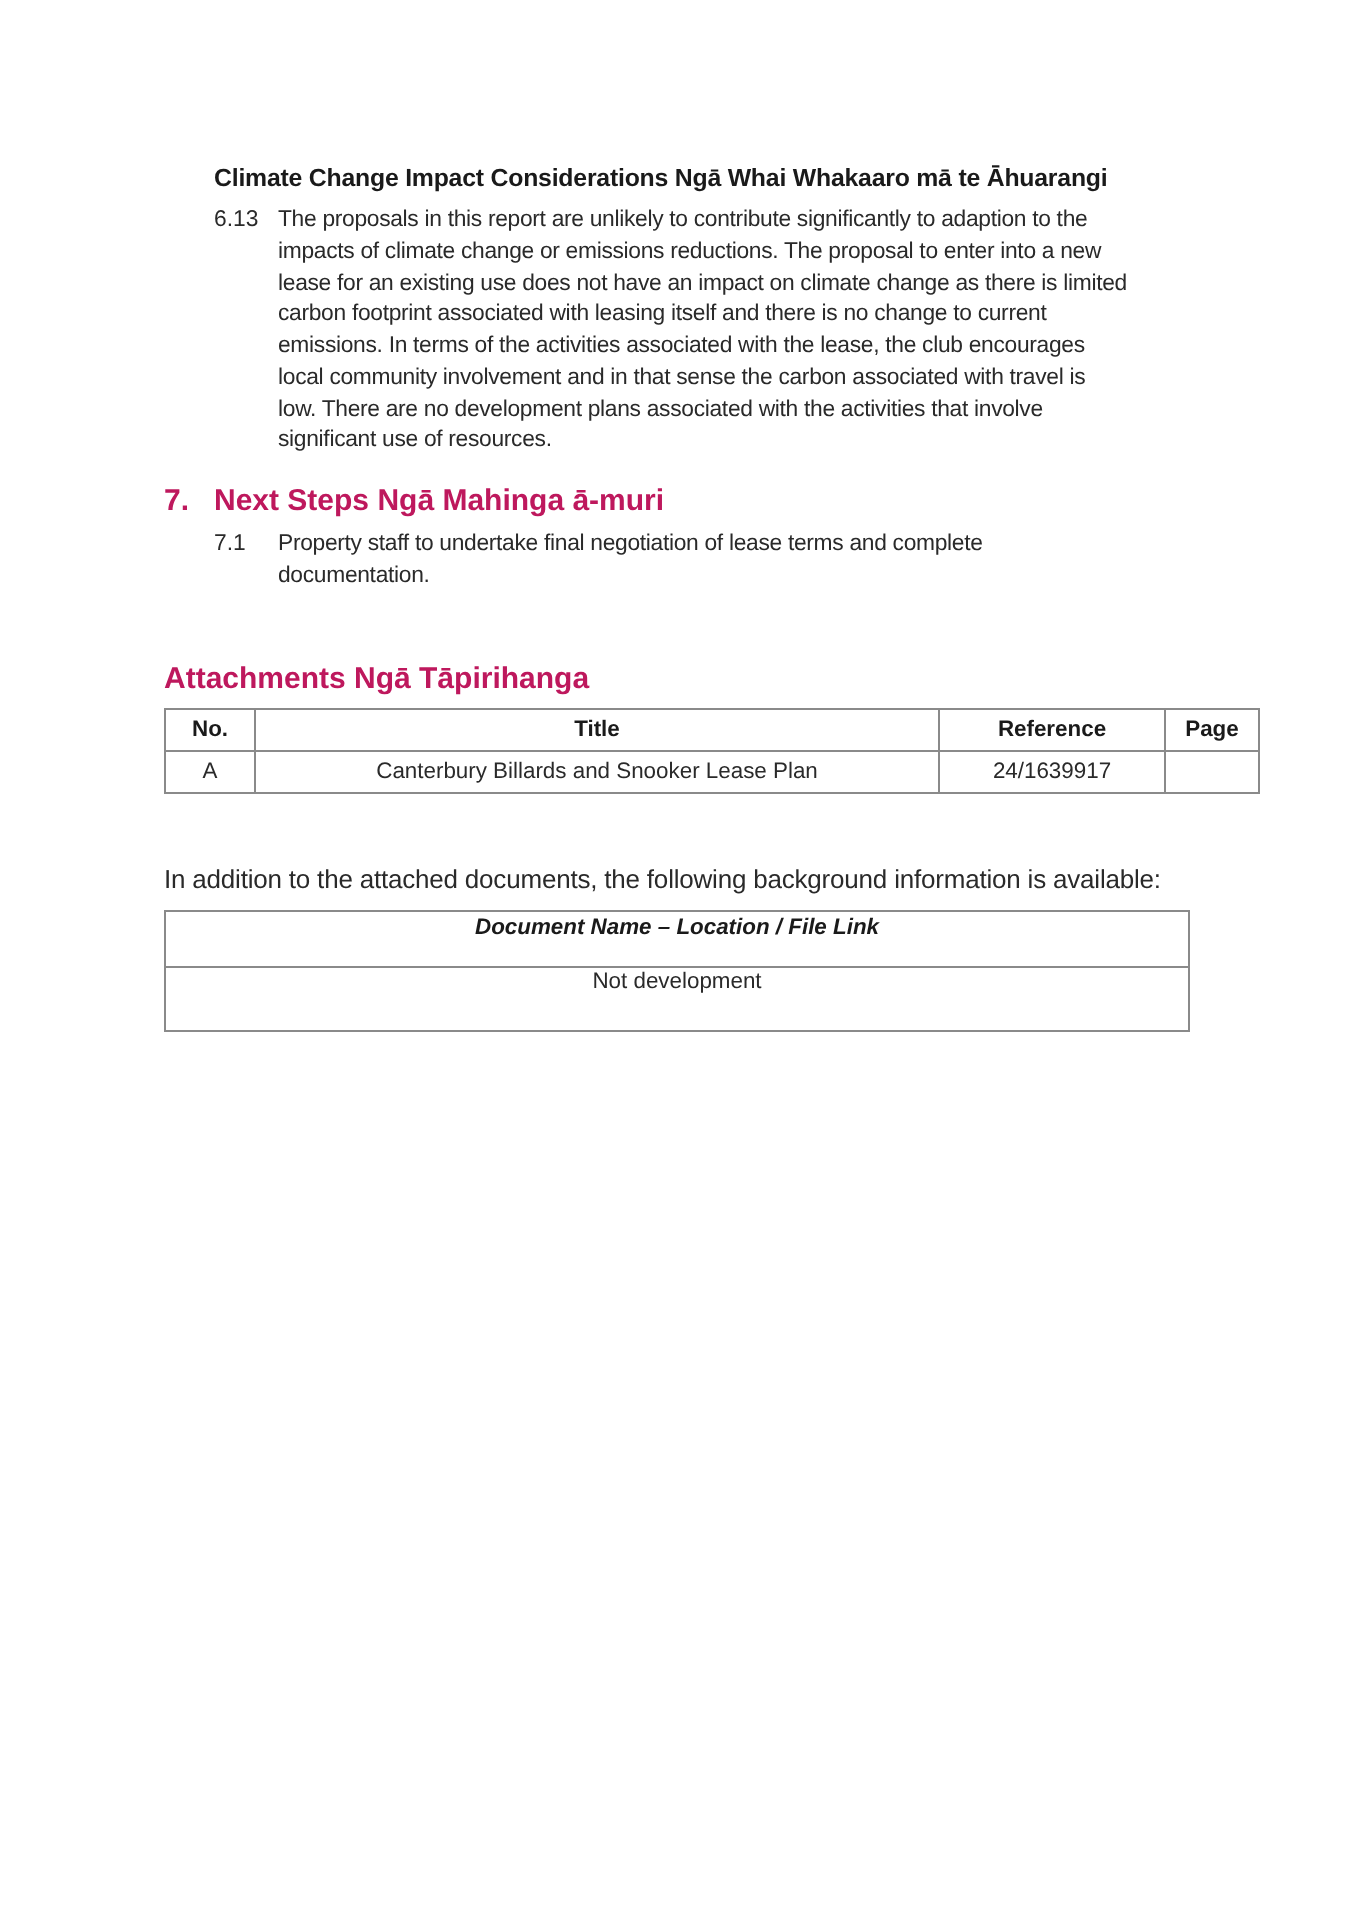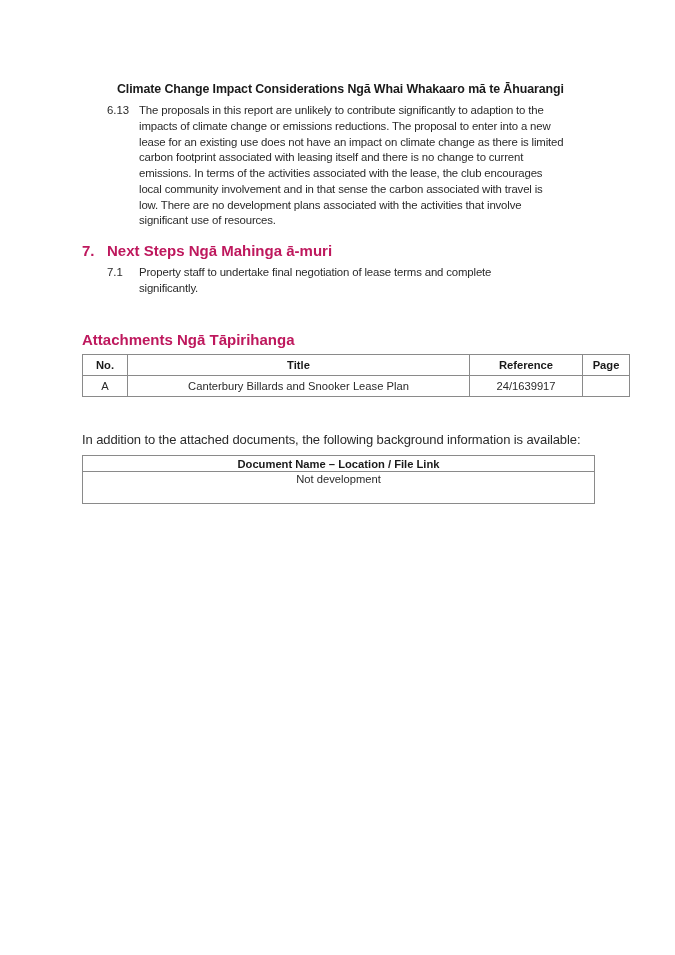--- a/index.html
+++ b/index.html
@@ -16,21 +16,21 @@
       color: #222222;
     }
     .page {
       position: absolute;
       left: 0; top: 0;
       width: 675px; height: 955px;
       background: #ffffff;
     }
     .abs { position: absolute; }
     .sub-heading {
-      left: 117px;
+      left: 107px;
       top: 82px;
       font-size: 12.4px;
       font-weight: bold;
       color: #1a1a1a;
       white-space: nowrap;
       letter-spacing: -0.1px;
     }
     .para-num {
       font-size: 11.4px;
       color: #2a2a2a;
@@ -63,21 +63,21 @@
       border: 1px solid #8a8a8a;
       padding: 0 6px;
       text-align: center;
       vertical-align: middle;
       white-space: nowrap;
     }
     table th { font-weight: bold; color: #1a1a1a; }
     .att-table { left: 82px; top: 354px; width: 548px; }
     .att-table tr { height: 21px; }
     .bg-table { left: 82px; top: 455px; width: 513px; }
-    .bg-table th { height: 15px; padding-top: 0; padding-bottom: 0; }
+    .bg-table th { height: 15px; padding-top: 0; padding-bottom: 12px; font-style: italic; }
     .bg-table td { height: 30px; vertical-align: top; padding-top: 1px; }
     .intro {
       left: 82px;
       top: 432px;
       font-size: 13px;
       color: #2a2a2a;
       white-space: nowrap;
       letter-spacing: -0.1px;
     }
   </style>
@@ -100,21 +100,21 @@
     <span class="ln">significant use of resources.</span>
   </div>
 
   <div class="abs section-heading" style="left:82px; top:242px;">
     <span class="num" style="font-weight:bold;">7.</span><span class="txt" style="font-weight:bold;">Next Steps Ngā Mahinga ā-muri</span>
   </div>
 
   <div class="abs para-num" style="left:107px; top:266px;">7.1</div>
   <div class="abs para-text" style="left:139px; top:265px;">
     <span class="ln">Property staff to undertake final negotiation of lease terms and complete</span>
-    <span class="ln">significantly.</span>
+    <span class="ln">documentation.</span>
   </div>
 
   <div class="abs section-heading attachments" style="left:82px; top:331px;">
     <span class="txt">Attachments Ngā Tāpirihanga</span>
   </div>
 
   <table class="abs att-table">
     <thead>
       <tr>
         <th style="width:32px;">No.</th>

